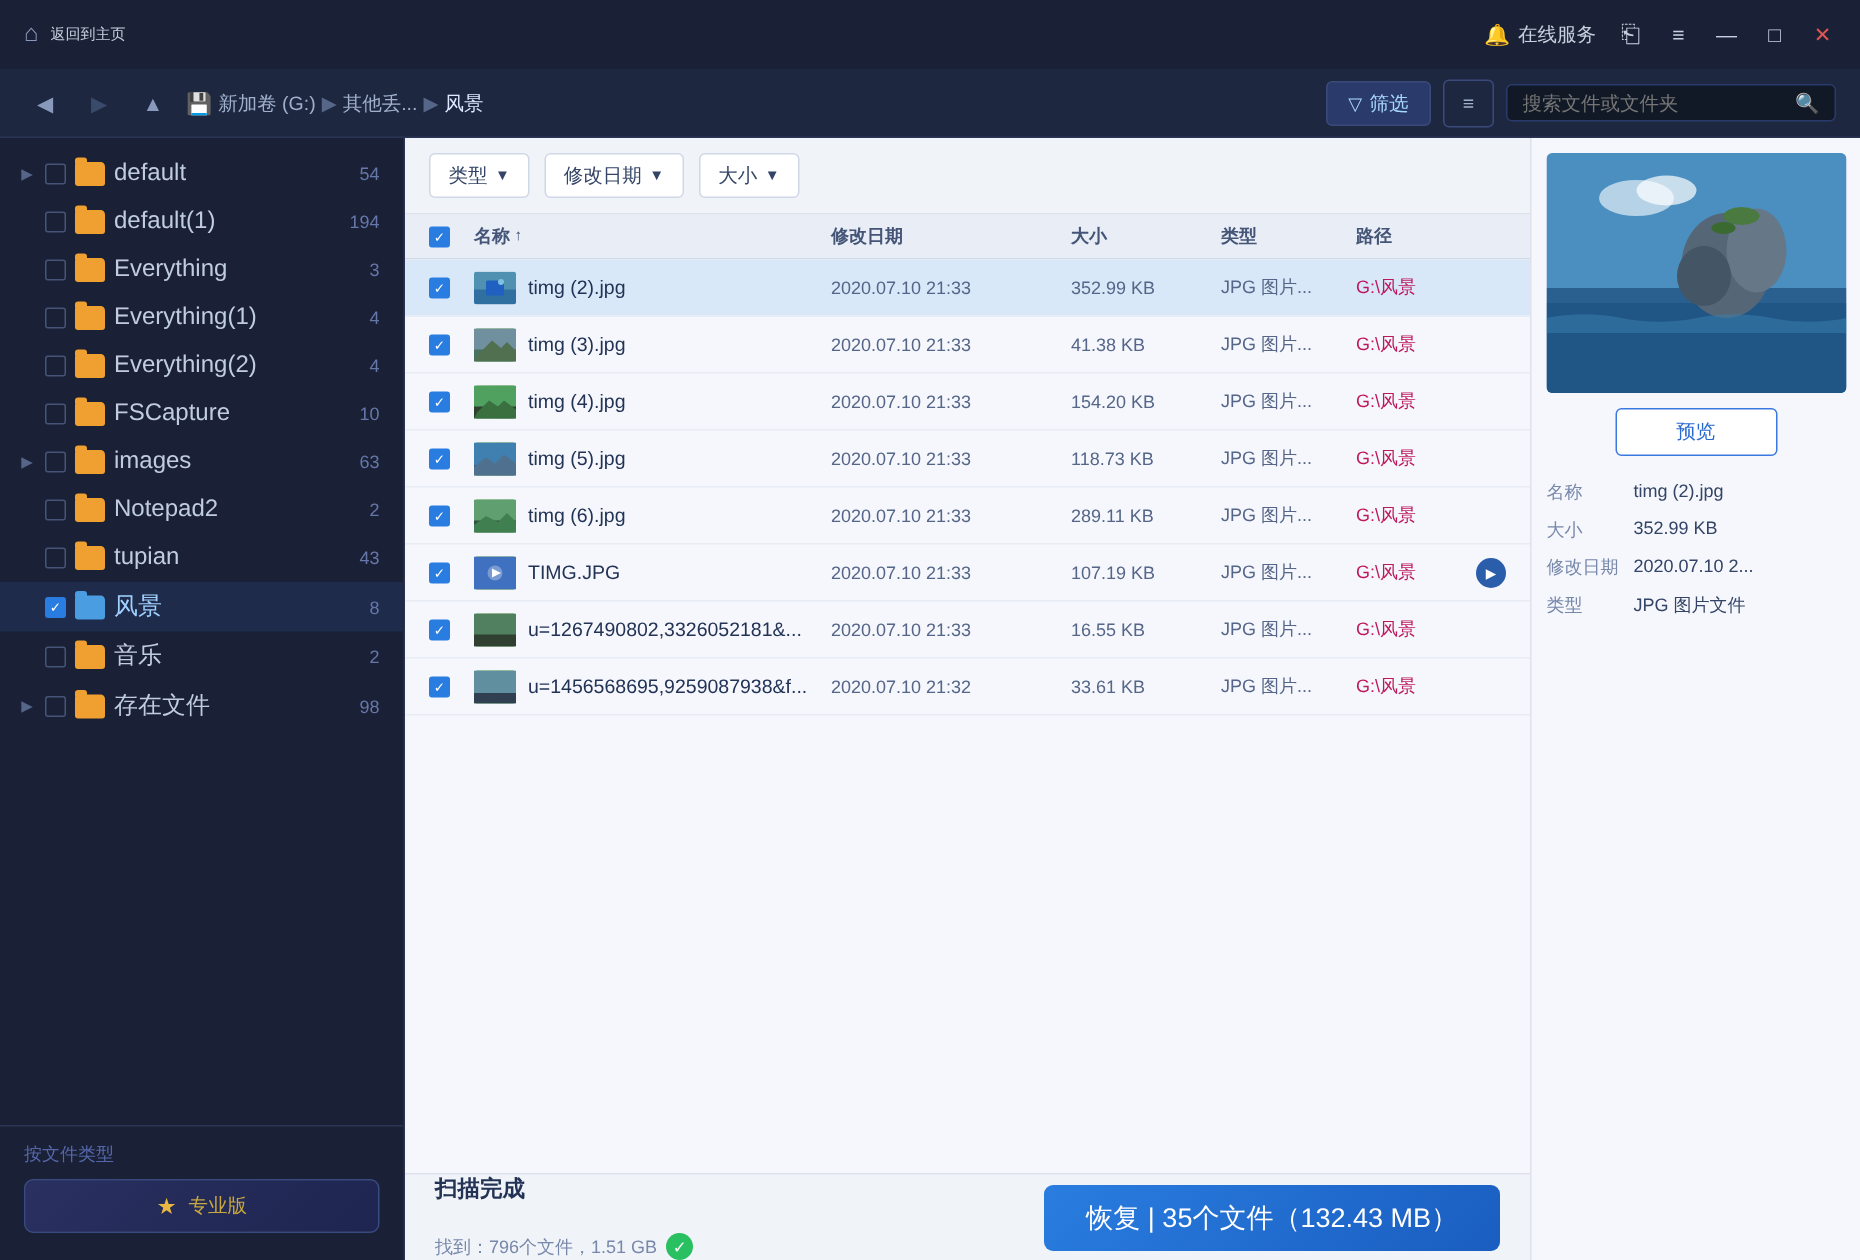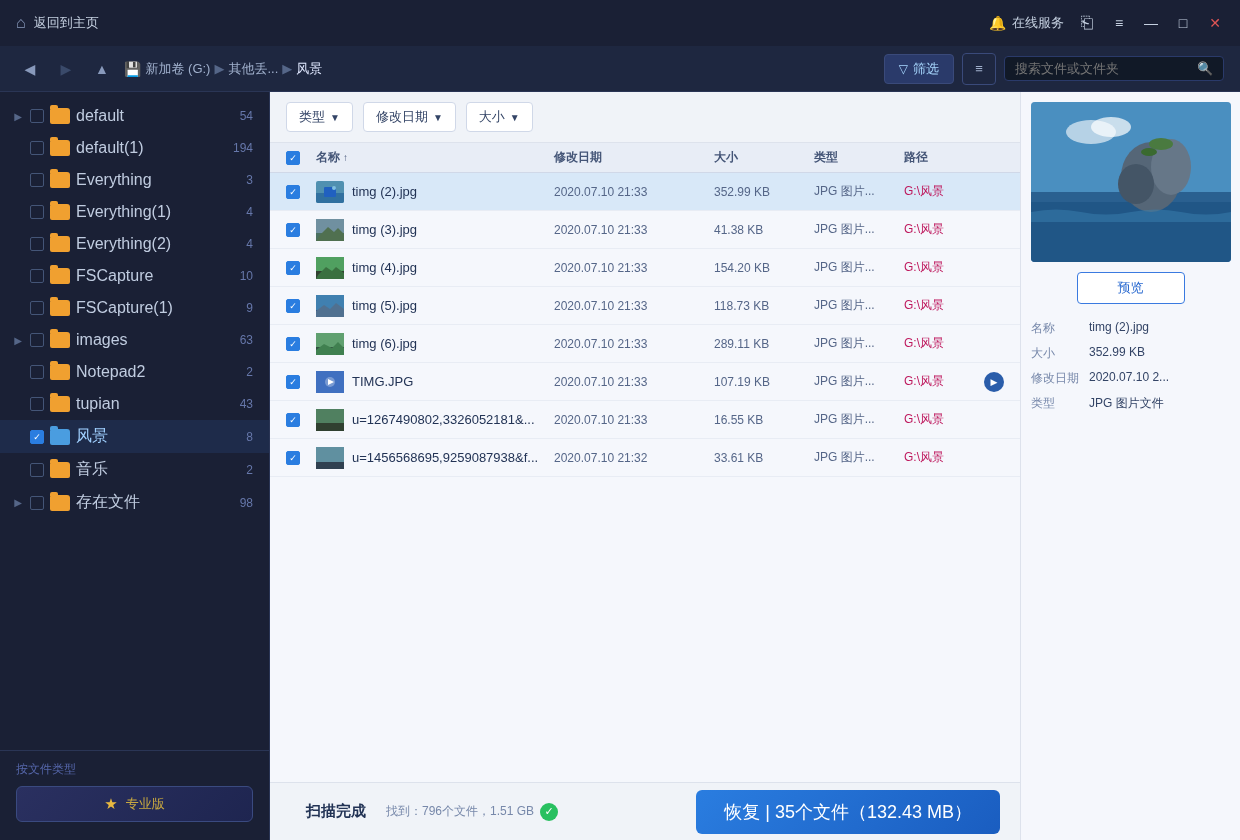--- a/index.html
+++ b/index.html
@@ -381,21 +381,21 @@
       height: 58px;
       background: #f0f3f8;
       border-top: 1px solid #dde2ec;
       display: flex;
       align-items: center;
       padding: 0 20px;
       gap: 12px;
       justify-content: space-between;
     }
     .scan-info {
-      display: flex; flex-direction: row; gap: 20px; margin-left: 16px;
+      display: flex; flex-direction: column; gap: 20px;
     }
     .scan-title {
       color: #223355;
       font-size: 15px;
       font-weight: 600;
     }
     .scan-detail {
       color: #7788aa;
       font-size: 12px;
       display: flex; align-items: center; gap: 6px;
@@ -419,21 +419,21 @@
       font-family: inherit;
       white-space: nowrap;
     }
   </style>
 </head>
 <body>
 
 <div class="title-bar">
   <div class="title-bar-left">
     <span style="font-size:16px; color:#8899bb;">⌂</span>
-    <span style="cursor:pointer; color:#c5d0e0; font-size:13px;">返回到主页</span>
+    <span style="cursor:pointer; color:#c5d0e0; font-size:10px;">返回到主页</span>
   </div>
   <div class="title-bar-right">
     <div class="online-service">
       <span style="font-size:14px;">🔔</span>
       <span>在线服务</span>
     </div>
     <div class="win-btn" style="font-size:16px;">⎗</div>
     <div class="win-btn">≡</div>
     <div class="win-btn">—</div>
     <div class="win-btn">□</div>
@@ -511,27 +511,20 @@
     </div>
 
     <div class="sidebar-item">
       <span class="expand-arrow" style="opacity:0">▶</span>
       <div class="sidebar-check"></div>
       <div class="folder-icon"></div>
       <span class="sidebar-label">FSCapture</span>
       <span class="sidebar-count">10</span>
     </div>
 
-    <div class="sidebar-item">
-      <span class="expand-arrow" style="opacity:0">▶</span>
-      <div class="sidebar-check"></div>
-      <div class="folder-icon"></div>
-      <span class="sidebar-label">FSCapture(1)</span>
-      <span class="sidebar-count">9</span>
-    </div>
 
     <div class="sidebar-item">
       <span class="expand-arrow">▶</span>
       <div class="sidebar-check"></div>
       <div class="folder-icon"></div>
       <span class="sidebar-label">images</span>
       <span class="sidebar-count">63</span>
     </div>
 
 

